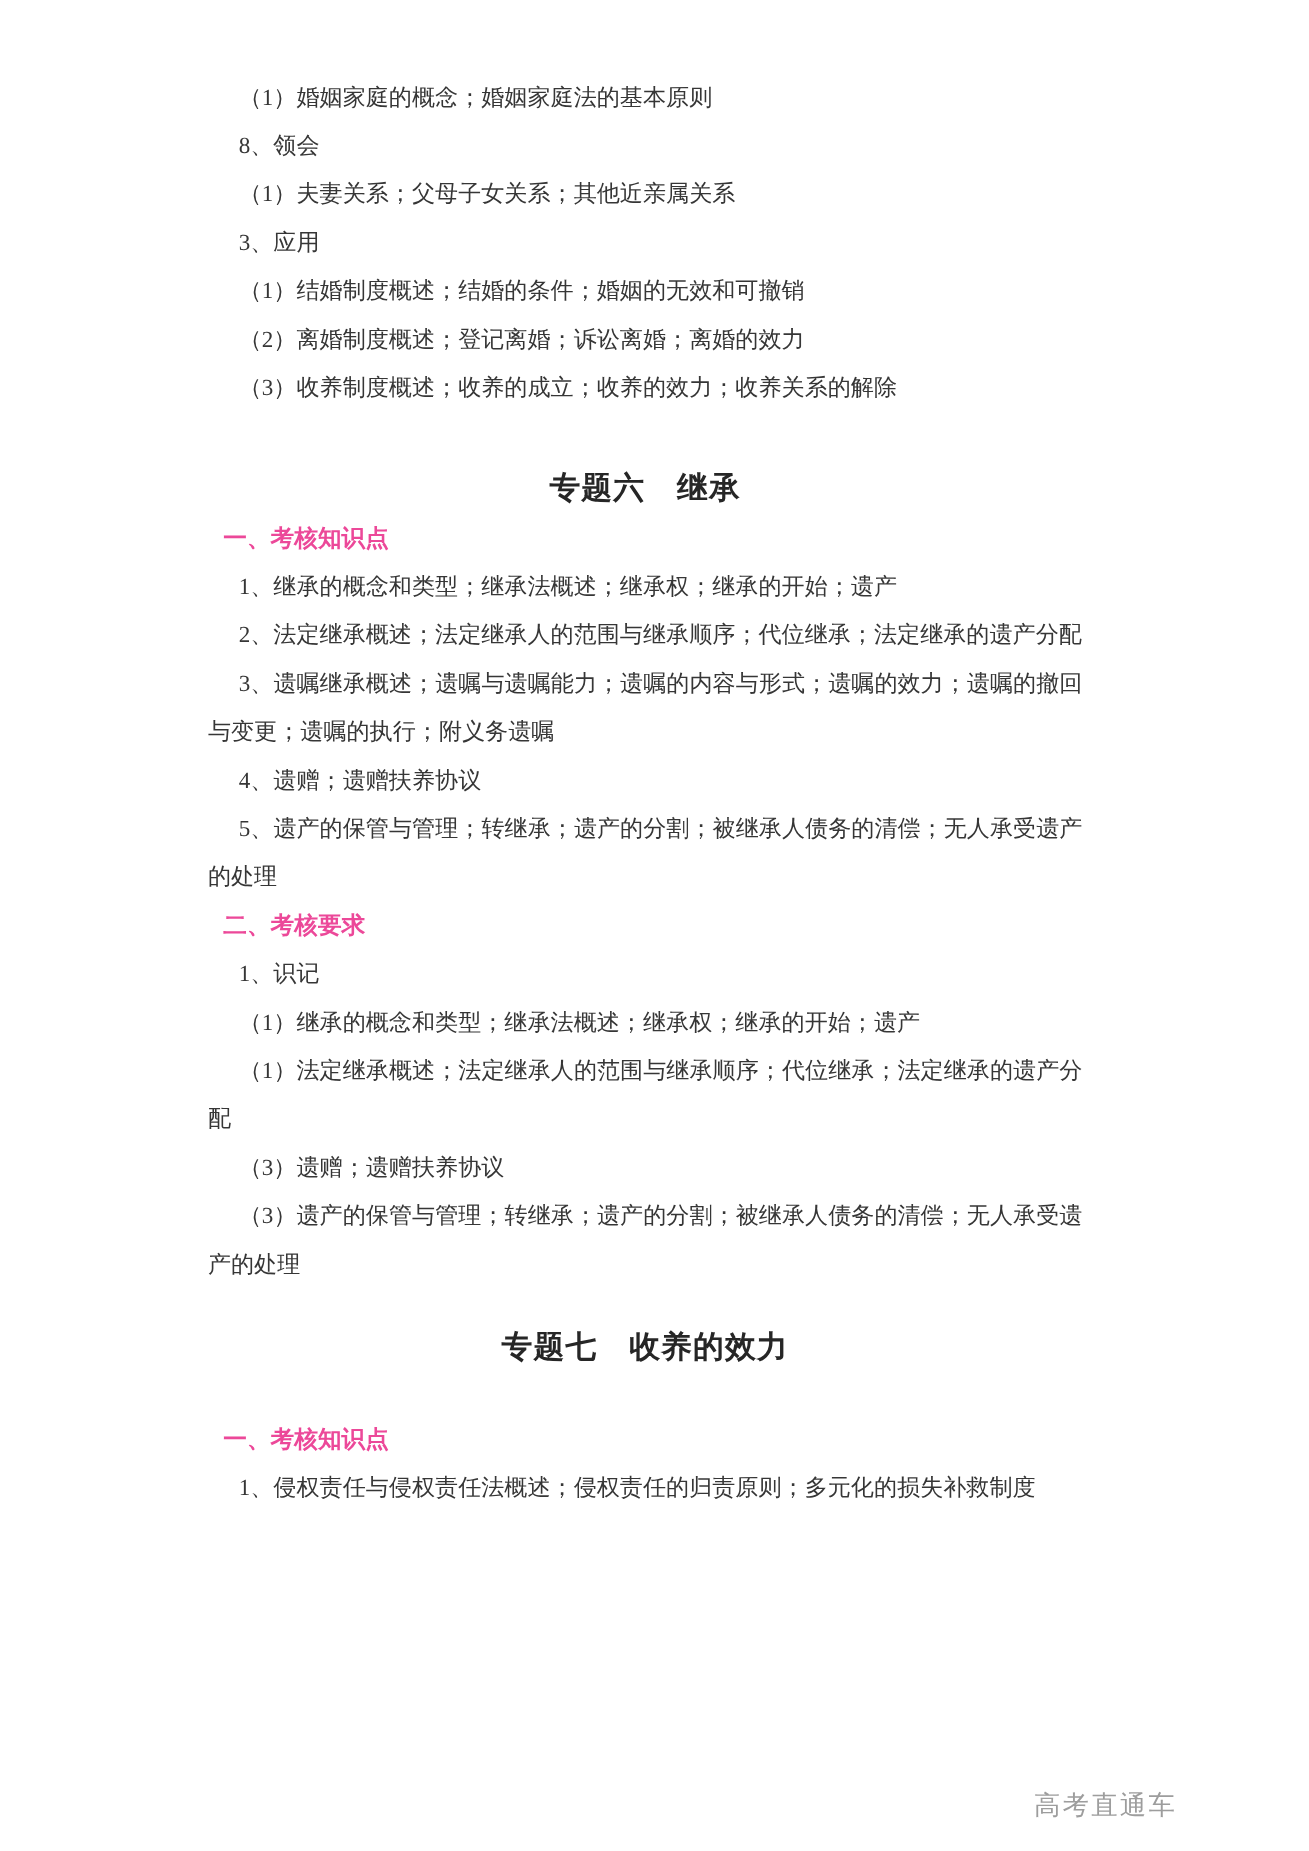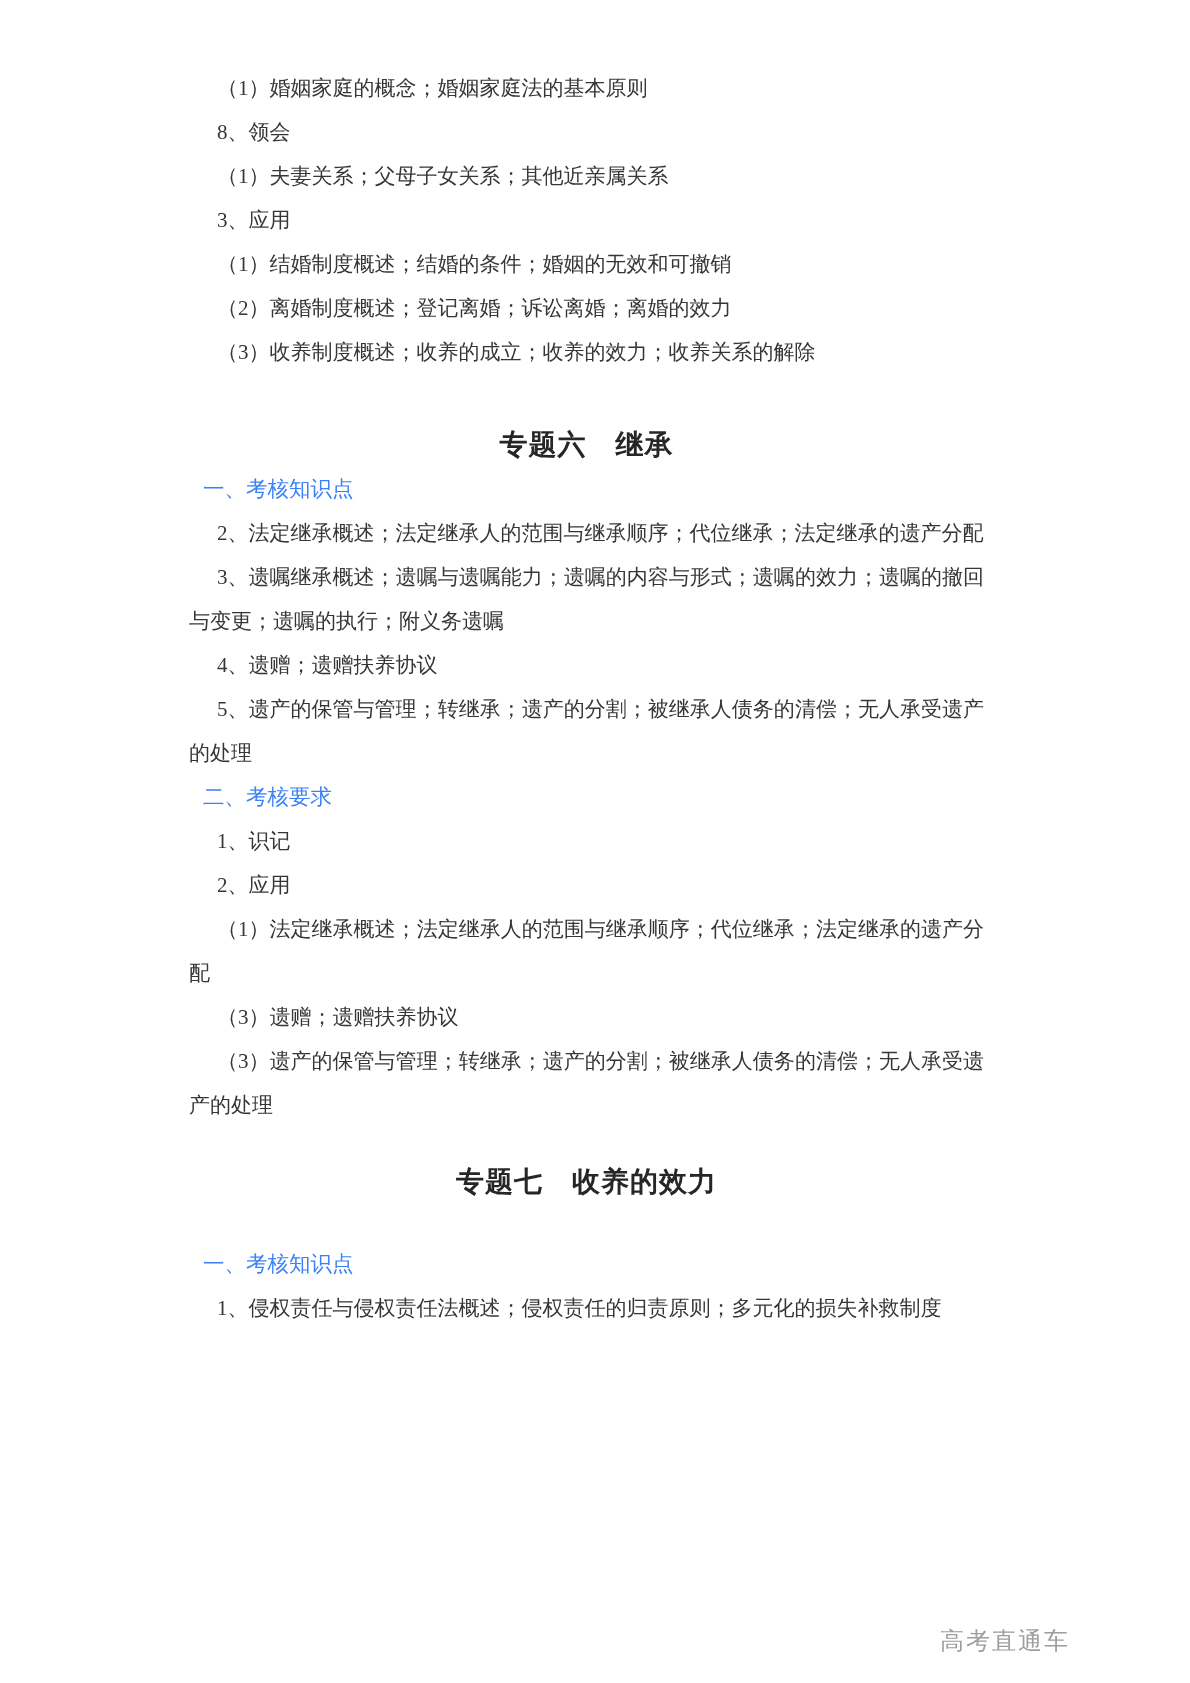--- a/index.html
+++ b/index.html
@@ -36,24 +36,24 @@
     line-height: 36px;
     margin: 55px 0 2px 0;
     letter-spacing: 1px;
     font-family: Liberation Mono, monospace;
   }
   h1.topic.alt {
     margin: 39px 0 40px 0;
   }
   h2.sub {
     font-size: 21.5px;
-    font-weight: normal;
+    font-weight: bold;
     line-height: 44px;
     text-indent: 14px;
-    color: #3b82f6;
+    color: #ec4899;
   }
   .watermark {
     position: absolute;
     right: 120px;
     bottom: 26px;
     font-size: 24px;
     color: #9d9d9d;
     letter-spacing: 2px;
     font-family: "Liberation Sans", "DejaVu Sans", sans-serif;
   }
@@ -68,28 +68,29 @@
     <p class="body">8、领会</p>
     <p class="body">（1）夫妻关系；父母子女关系；其他近亲属关系</p>
     <p class="body">3、应用</p>
     <p class="body">（1）结婚制度概述；结婚的条件；婚姻的无效和可撤销</p>
     <p class="body">（2）离婚制度概述；登记离婚；诉讼离婚；离婚的效力</p>
     <p class="body">（3）收养制度概述；收养的成立；收养的效力；收养关系的解除</p>
 
     <h1 class="topic">专题六　继承</h1>
 
     <h2 class="sub">一、考核知识点</h2>
+    <p class="body">1、继承的概念和类型；继承法概述；继承权；继承的开始；遗产</p>
     <p class="body">2、法定继承概述；法定继承人的范围与继承顺序；代位继承；法定继承的遗产分配</p>
     <p class="body">3、遗嘱继承概述；遗嘱与遗嘱能力；遗嘱的内容与形式；遗嘱的效力；遗嘱的撤回与变更；遗嘱的执行；附义务遗嘱</p>
     <p class="body">4、遗赠；遗赠扶养协议</p>
     <p class="body">5、遗产的保管与管理；转继承；遗产的分割；被继承人债务的清偿；无人承受遗产的处理</p>
 
     <h2 class="sub">二、考核要求</h2>
     <p class="body">1、识记</p>
-    <p class="body">2、应用</p>
+    <p class="body">（1）继承的概念和类型；继承法概述；继承权；继承的开始；遗产</p>
     <p class="body">（1）法定继承概述；法定继承人的范围与继承顺序；代位继承；法定继承的遗产分配</p>
     <p class="body">（3）遗赠；遗赠扶养协议</p>
     <p class="body">（3）遗产的保管与管理；转继承；遗产的分割；被继承人债务的清偿；无人承受遗产的处理</p>
 
     <h1 class="topic alt">专题七　收养的效力</h1>
 
     <h2 class="sub">一、考核知识点</h2>
     <p class="body">1、侵权责任与侵权责任法概述；侵权责任的归责原则；多元化的损失补救制度</p>
 
   </div>

